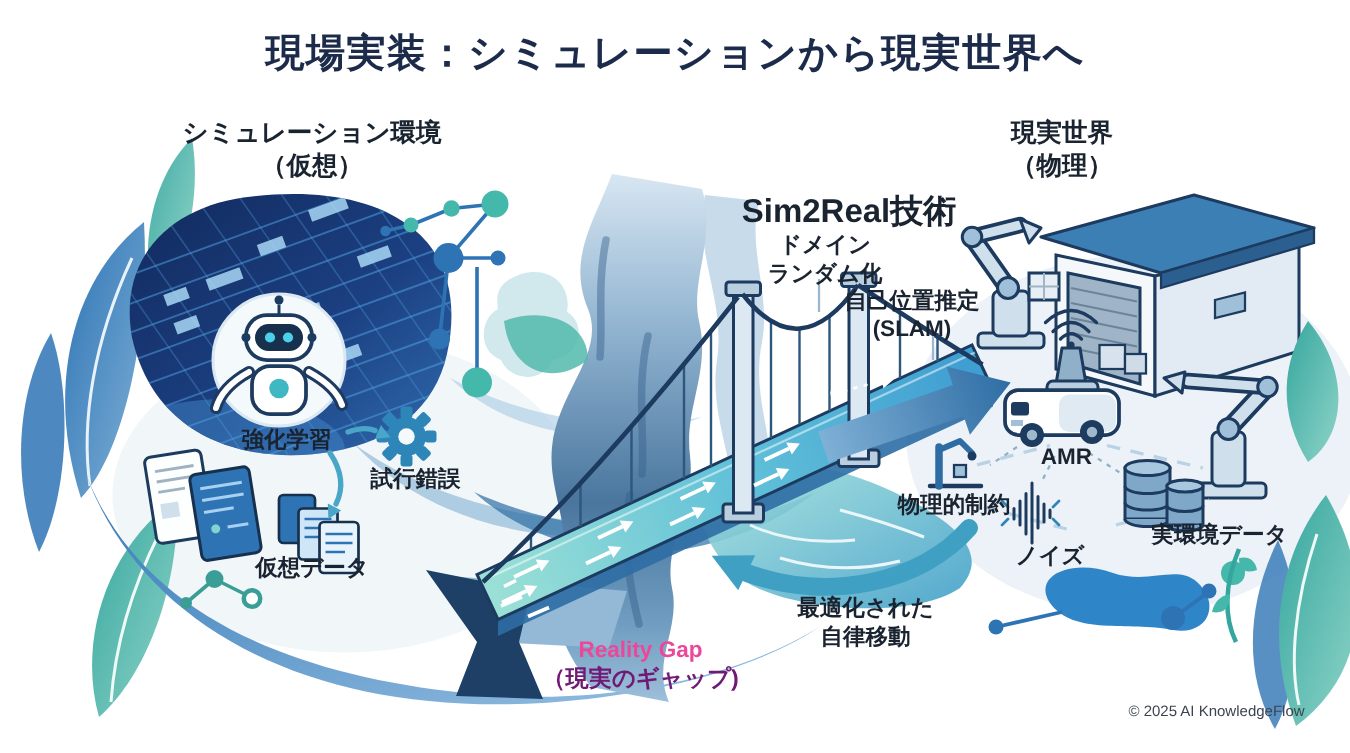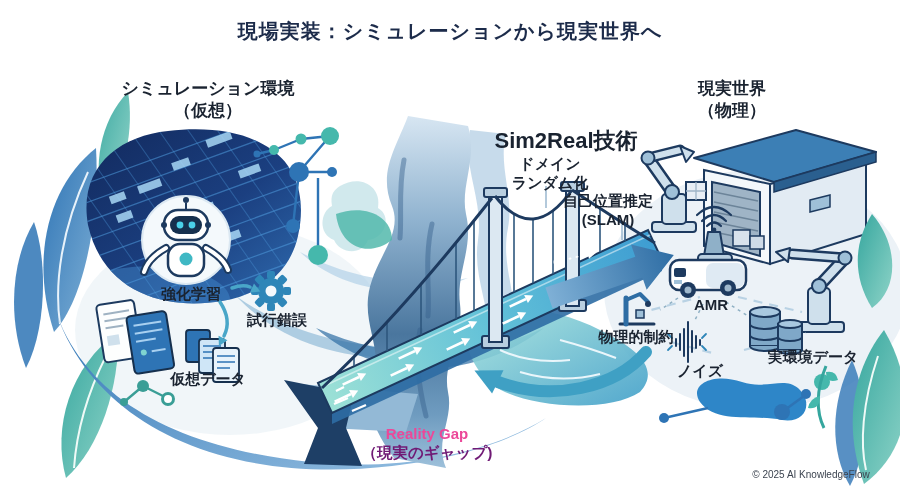--- a/index.html
+++ b/index.html
@@ -1,20 +1,20 @@
 <!DOCTYPE html>
 <html><head>
 <meta charset="utf-8">
 <style>
   html,body{margin:0;padding:0;background:#fff;}
   .stage{position:relative;width:900px;height:502px;background:#ffffff;overflow:hidden;
          font-family:"Liberation Sans","DejaVu Sans",sans-serif;}
   .stage svg{position:absolute;left:0;top:0;}
   .title{position:absolute;left:0;top:18px;width:100%;text-align:center;
-         font-size:20px;font-weight:700;color:#1c2b4a;letter-spacing:1px;}
+         font-size:26px;font-weight:700;color:#1c2b4a;letter-spacing:1px;}
   .lbl{position:absolute;transform:translateX(-50%);text-align:center;white-space:nowrap;
        font-weight:700;color:#1a2330;font-size:15px;line-height:1.28;}
   .lbl span{display:block;}
   .heading{font-size:17px;text-align:center;}
   .sim2real{font-size:22px;}
   .gapen{font-size:15px;color:#ec4899;}
   .gapja{font-size:15.5px;color:#701a75;}
   .copyright{position:absolute;transform:translateX(-50%);font-size:10px;font-weight:400;
              color:#3c4450;white-space:nowrap;}
 </style>
@@ -396,21 +396,21 @@
   </g>
 </svg>
 
 <div class="title">現場実装：シミュレーションから現実世界へ</div>
 
 <div class="lbl heading" style="left:208px;top:78px;">
   <span>シミュレーション環境</span>
   <span>（仮想）</span>
 </div>
 
-<div class="lbl heading" style="left:708px;top:78px;margin-left:24px;">
+<div class="lbl heading" style="left:708px;top:78px;">
   <span>現実世界</span>
   <span>（物理）</span>
 </div>
 
 <div class="lbl sim2real" style="left:566px;top:127px;">
   <span>Sim2Real技術</span>
 </div>
 
 <div class="lbl" style="left:608px;top:191px;">
   <span>自己位置推定</span>
@@ -443,20 +443,24 @@
 </div>
 
 <div class="lbl" style="left:700px;top:361px;">
   <span>ノイズ</span>
 </div>
 
 <div class="lbl" style="left:813px;top:347px;">
   <span>実環境データ</span>
 </div>
 
+<div class="lbl" style="left:577px;top:396px;">
+  <span>最適化された</span>
+  <span>自律移動</span>
+</div>
 
 <div class="lbl" style="left:427px;top:424px;">
   <span class="gapen">Reality Gap</span>
   <span class="gapja">（現実のギャップ)</span>
 </div>
 
 <div class="copyright" style="left:811px;top:469px;">© 2025 AI KnowledgeFlow</div>
 
 </div>
 

